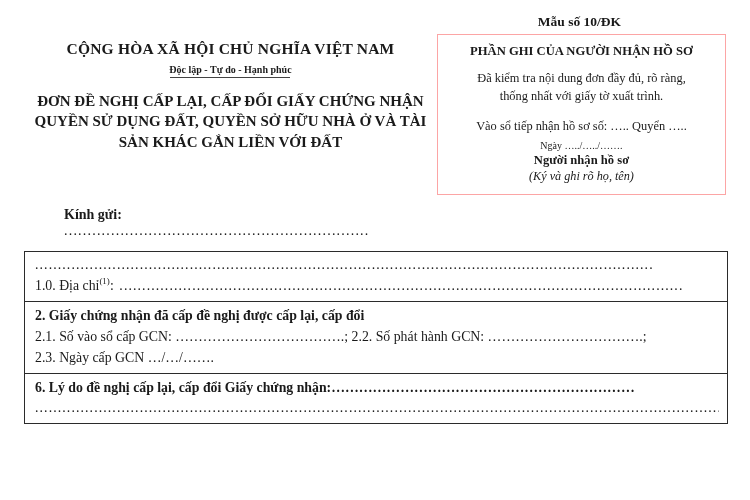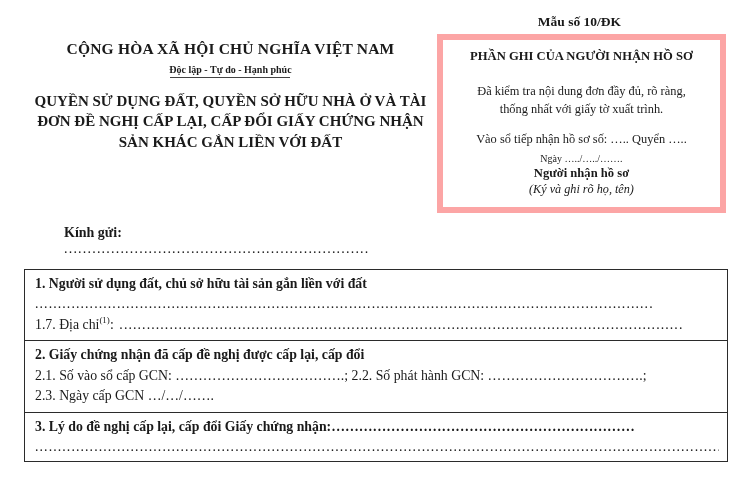--- a/index.html
+++ b/index.html
@@ -64,36 +64,36 @@
     position: relative;
   }
   .form-code {
     text-align: center;
     font-weight: bold;
     font-size: 13.5px;
     margin-bottom: 4px;
     padding-right: 4px;
   }
   .recv-box {
-    border: 6px solid #fca5a5;
+    border: 1px solid #fca5a5;
     min-height: 150px;
     padding: 8px 9px 10px 9px;
     box-sizing: border-box;
   }
   .recv-title {
     text-align: center;
     font-weight: bold;
     font-size: 12.6px;
     line-height: 1.3;
   }
   .recv-text {
     text-align: center;
     font-size: 12.4px;
     line-height: 1.45;
-    margin-top: 19px;
+    margin-top: 11px;
   }
   .recv-text2 {
     text-align: center;
     font-size: 12.4px;
     line-height: 1.45;
     margin-top: 12px;
   }
   .recv-date {
     text-align: center;
     font-size: 10px;
@@ -176,22 +176,22 @@
 
 <div class="page">
 
   <div class="header">
 
     <div class="header-left">
       <div class="nation-line">CỘNG HÒA XÃ HỘI CHỦ NGHĨA VIỆT NAM</div>
       <div class="motto-line">Độc lập - Tự do - Hạnh phúc</div>
       <div class="rule"></div>
       <div class="doc-title">
+        <div>ĐƠN ĐỀ NGHỊ CẤP LẠI, CẤP ĐỔI GIẤY CHỨNG NHẬN</div>
         <div>QUYỀN SỬ DỤNG ĐẤT, QUYỀN SỞ HỮU NHÀ Ở VÀ TÀI</div>
-        <div>ĐƠN ĐỀ NGHỊ CẤP LẠI, CẤP ĐỔI GIẤY CHỨNG NHẬN</div>
         <div>SẢN KHÁC GẮN LIỀN VỚI ĐẤT</div>
       </div>
     </div>
 
     <div class="header-right">
       <div class="form-code">Mẫu số 10/ĐK</div>
       <div class="recv-box">
         <div class="recv-title">PHẦN GHI CỦA NGƯỜI NHẬN HỒ SƠ</div>
         <div class="recv-text">Đã kiểm tra nội dung đơn đầy đủ, rõ ràng,</div>
         <div class="recv-text" style="margin-top:0">thống nhất với giấy tờ xuất trình.</div>
@@ -205,32 +205,31 @@
 
   <div class="kinhgui">
     <span class="lbl">Kính gửi:</span>
     <span class="dots">.................................................................</span>
   </div>
 
   <div class="tbl">
 
 
     <div class="sec">
-      <div class="row bold">1. Người sử dụng đất, chủ sở hữu tài sản gắn liền với đất</div>
       <div class="dotrow">........................................................................................................................................</div>
       <div class="row">
-        <span>1.7. Địa chỉ</span><sup>(1)</sup><span class="dots-inline">: ............................................................................................................................</span>
+        <span>1.0. Địa chỉ</span><sup>(1)</sup><span class="dots-inline">: ............................................................................................................................</span>
       </div>
     </div>
 
     <div class="sec">
       <div class="row bold">2. Giấy chứng nhận đã cấp đề nghị được cấp lại, cấp đổi</div>
       <div class="row">2.1. Số vào sổ cấp GCN: ……………………………….; 2.2. Số phát hành GCN: …………………………….;</div>
       <div class="row">2.3. Ngày cấp GCN …/…/…….</div>
     </div>
 
     <div class="sec">
-      <div class="row bold">3. Lý do đề nghị cấp lại, cấp đổi Giấy chứng nhận:…………………………………………………………</div>
+      <div class="row bold">6. Lý do đề nghị cấp lại, cấp đổi Giấy chứng nhận:…………………………………………………………</div>
       <div class="dotrow">........................................................................................................................................................</div>
     </div>
 
   </div>
 </div>
 
 </body></html>

